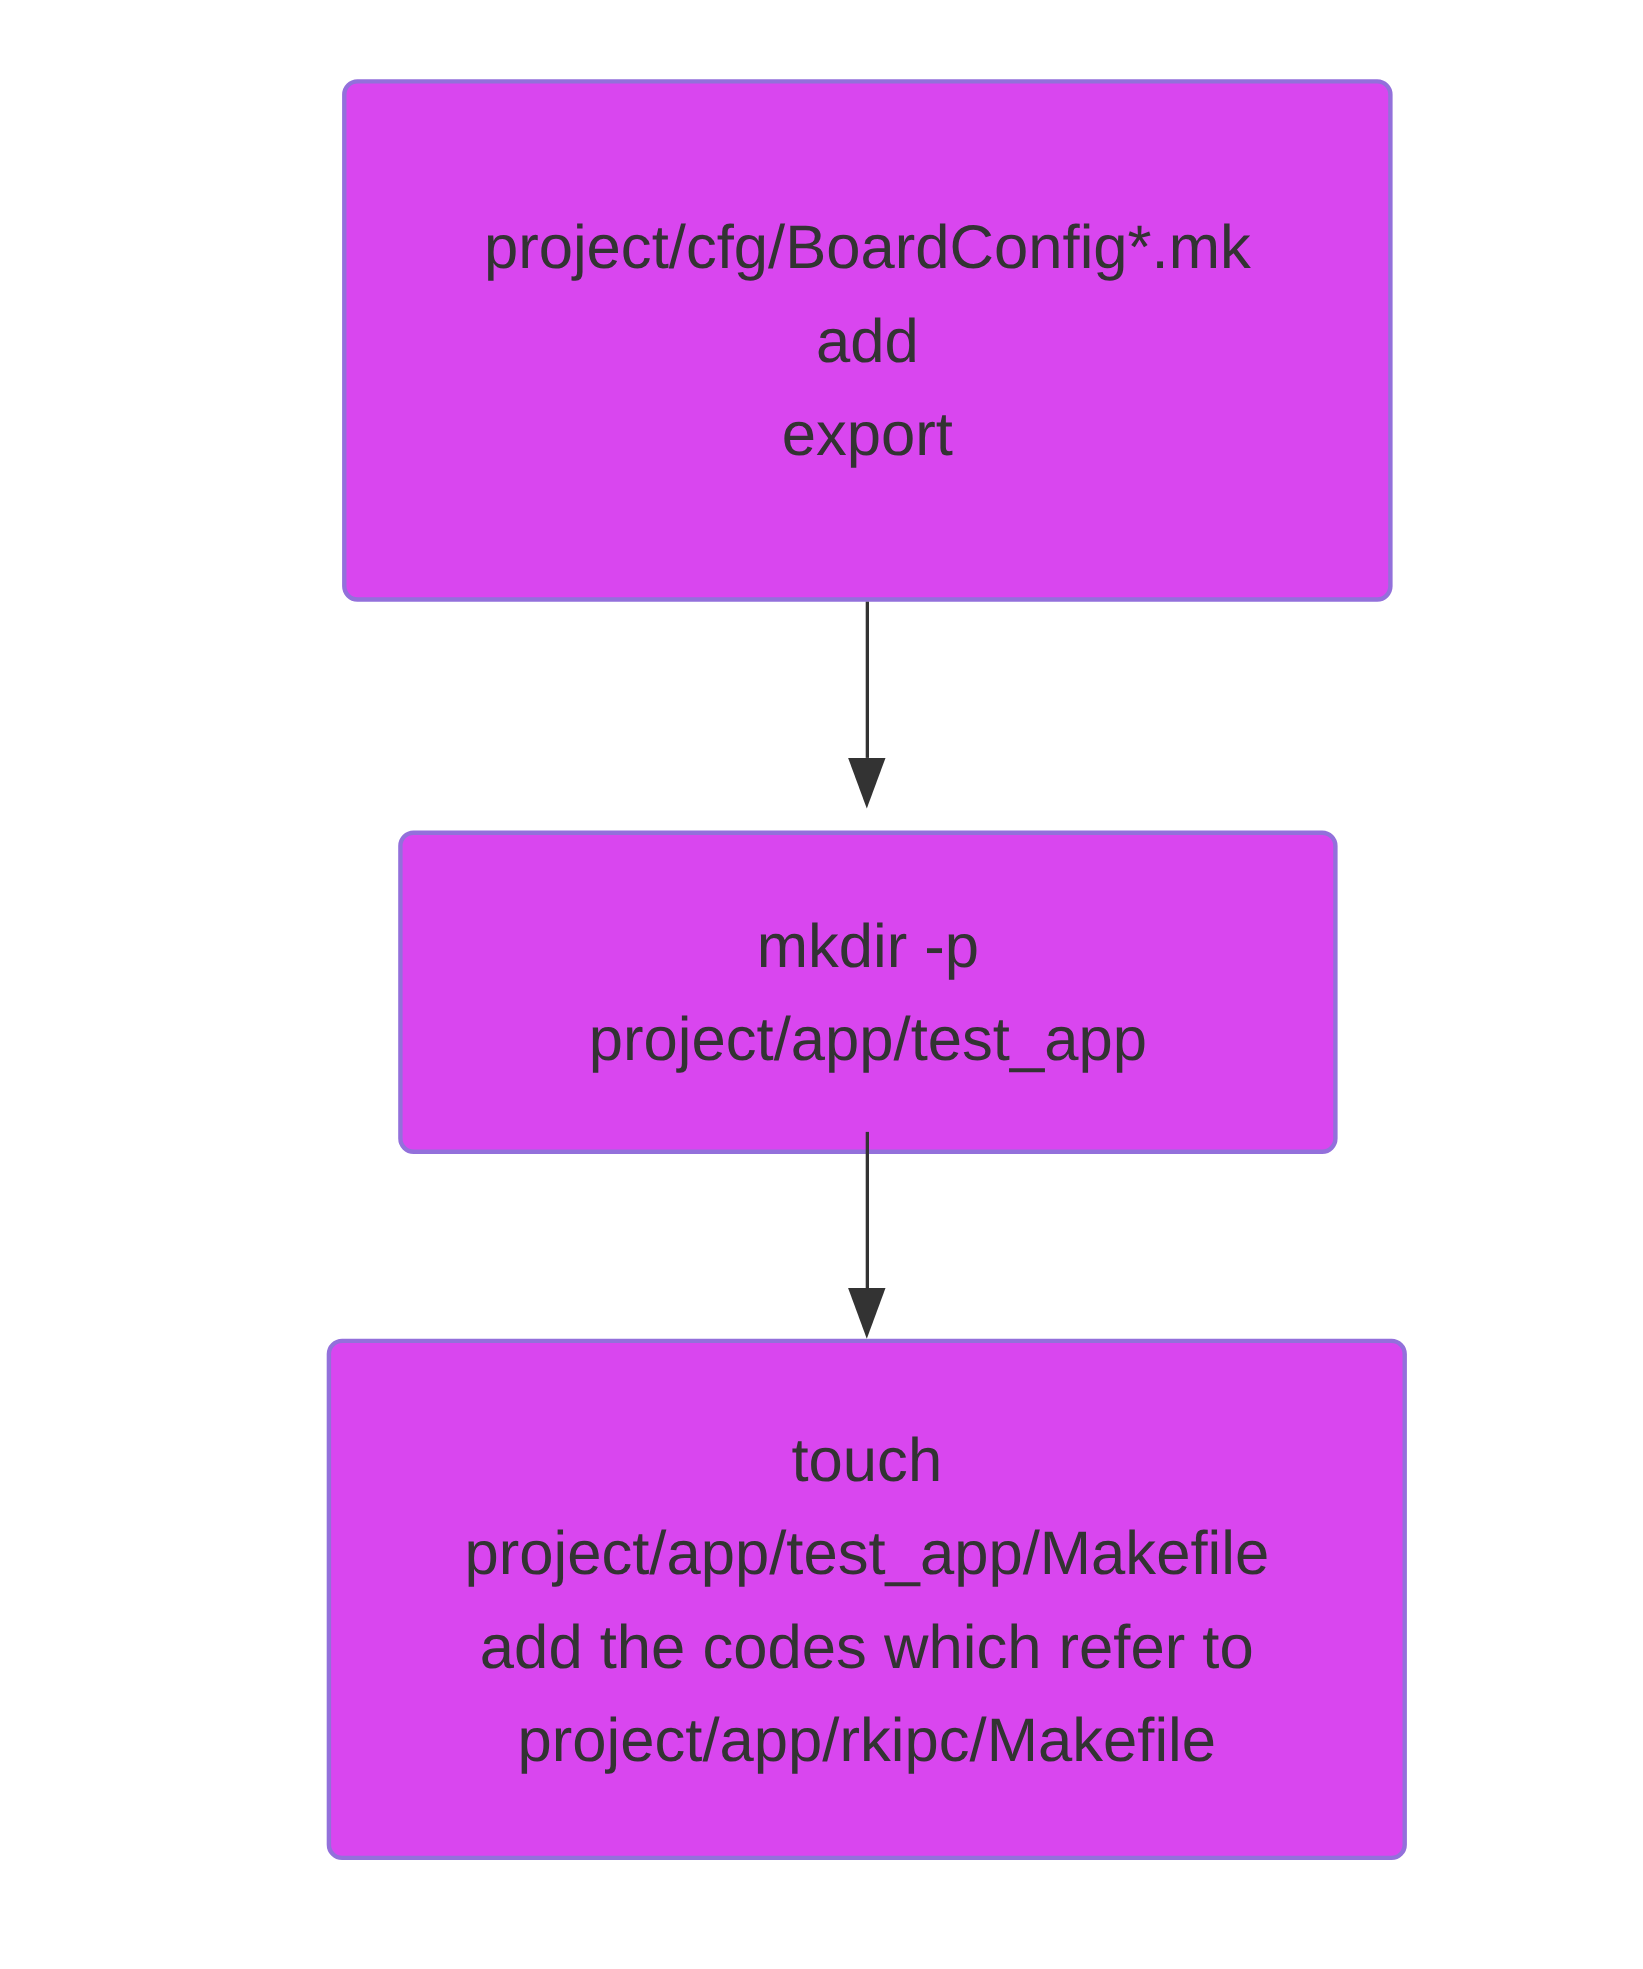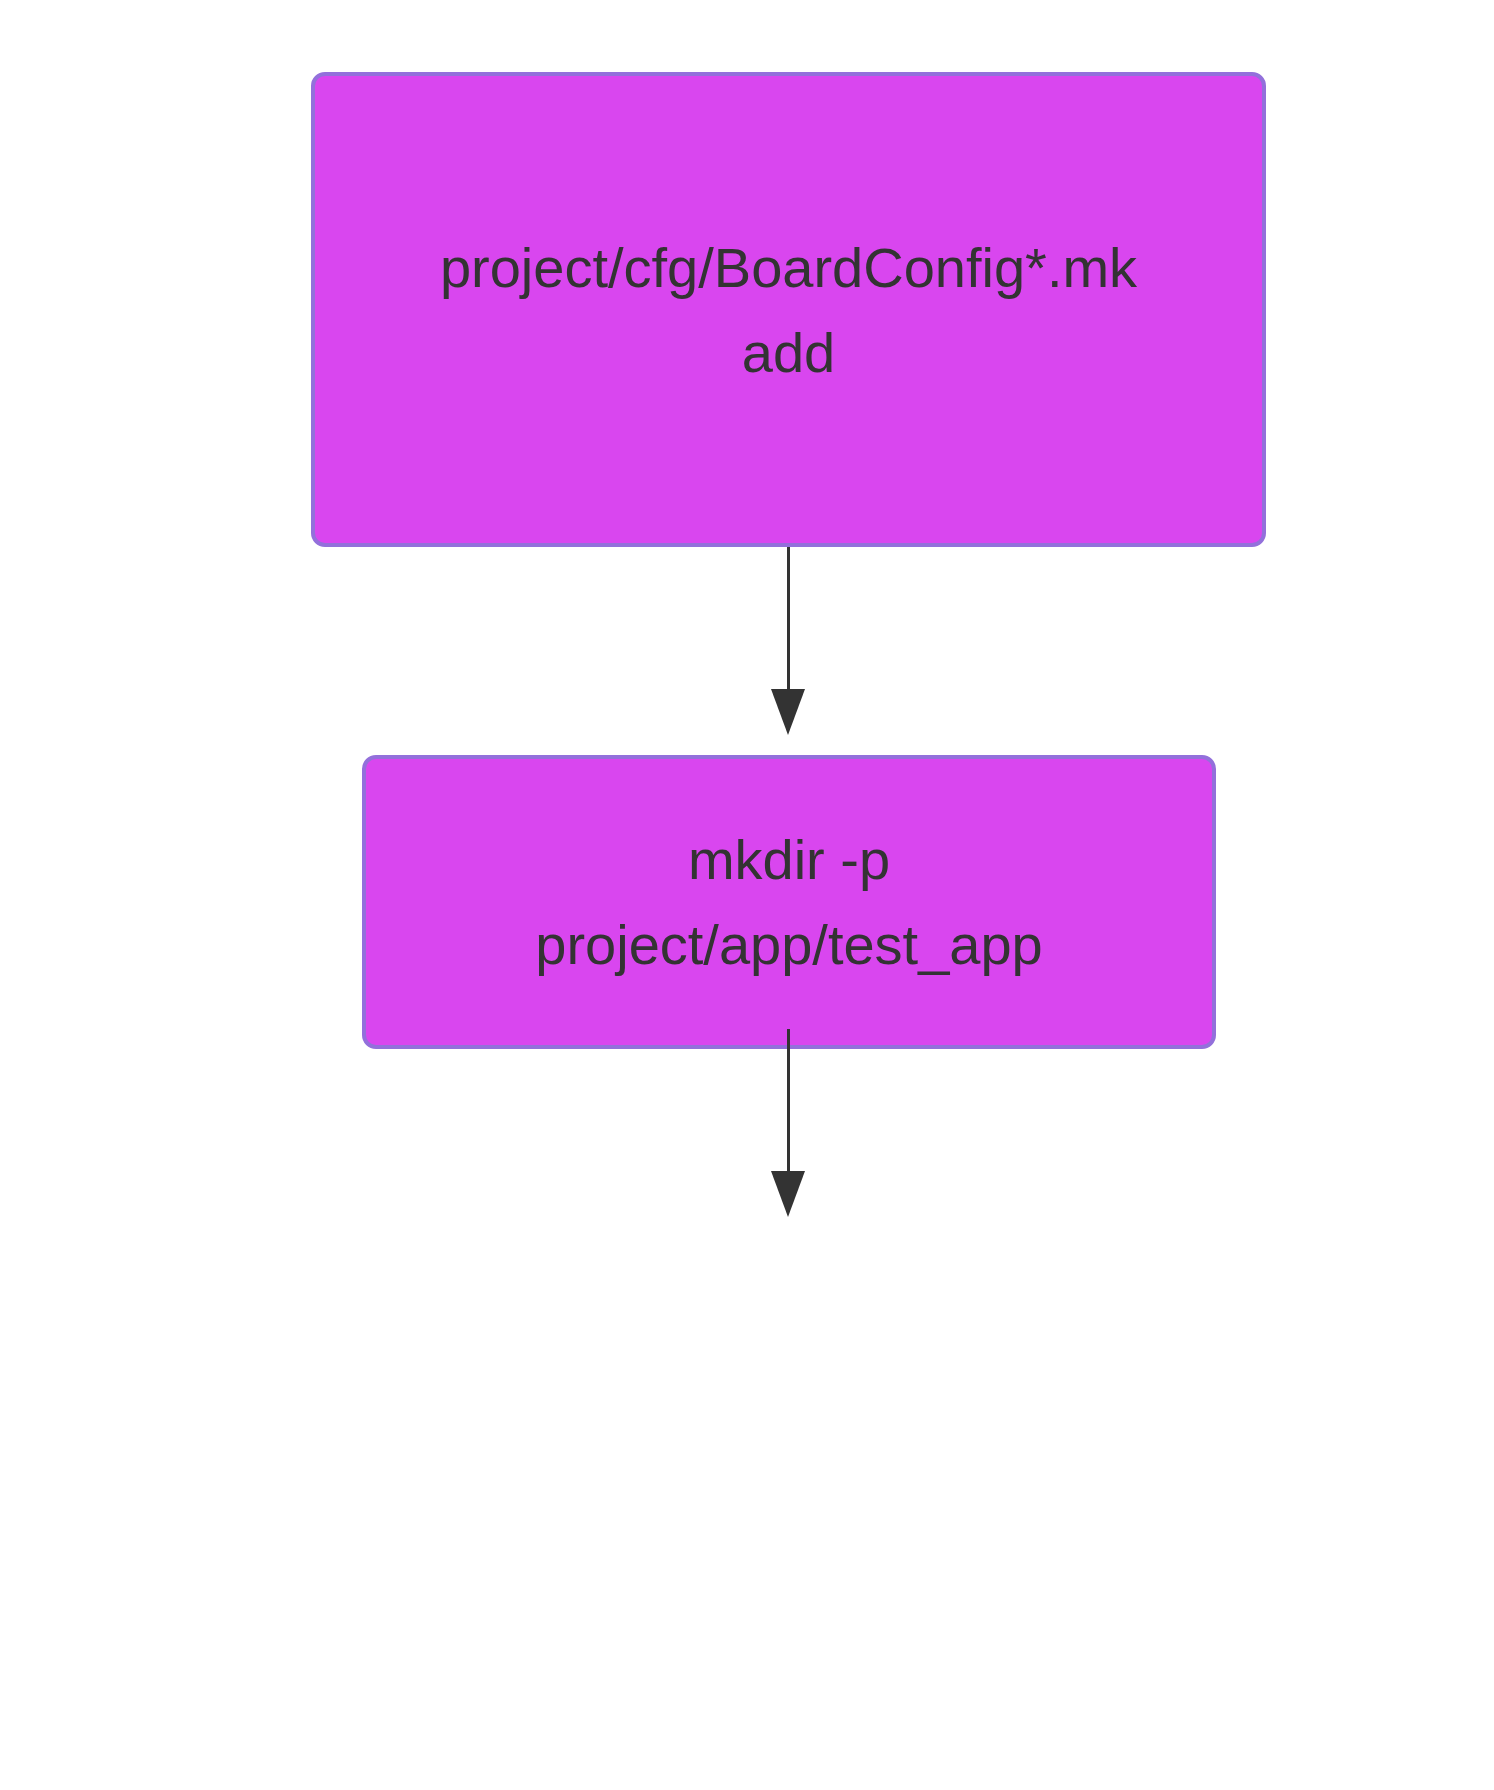--- a/index.html
+++ b/index.html
@@ -60,31 +60,38 @@
   }
 </style>
 </head>
 <body>
 
 <div class="canvas">
 
   <div class="node node-1">
     <div class="line">project/cfg/BoardConfig*.mk</div>
     <div class="line">add</div>
+    <div class="line">export</div>
   </div>
 
   <div class="edge edge-1">
     <div class="shaft"></div>
     <div class="head"></div>
   </div>
 
   <div class="node node-2">
     <div class="line">mkdir -p</div>
     <div class="line">project/app/test_app</div>
   </div>
 
   <div class="edge edge-2">
     <div class="shaft"></div>
     <div class="head"></div>
   </div>
 
+  <div class="node node-3">
+    <div class="line">touch</div>
+    <div class="line">project/app/test_app/Makefile</div>
+    <div class="line">add the codes which refer to</div>
+    <div class="line">project/app/rkipc/Makefile</div>
+  </div>
 
 </div>
 
 </body></html>

